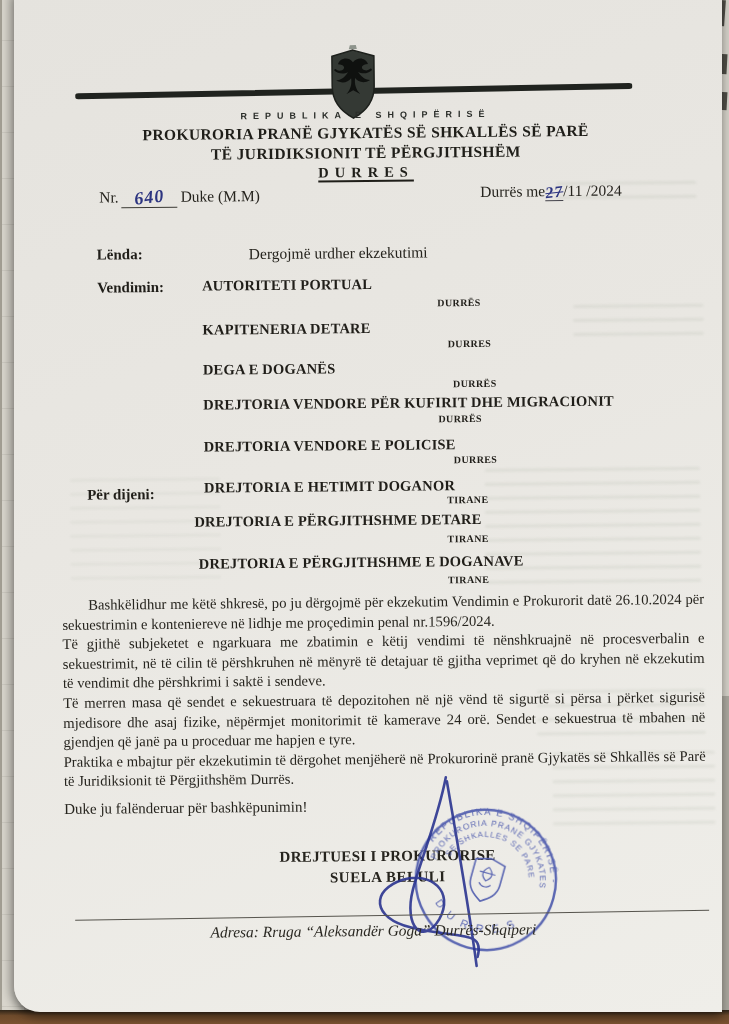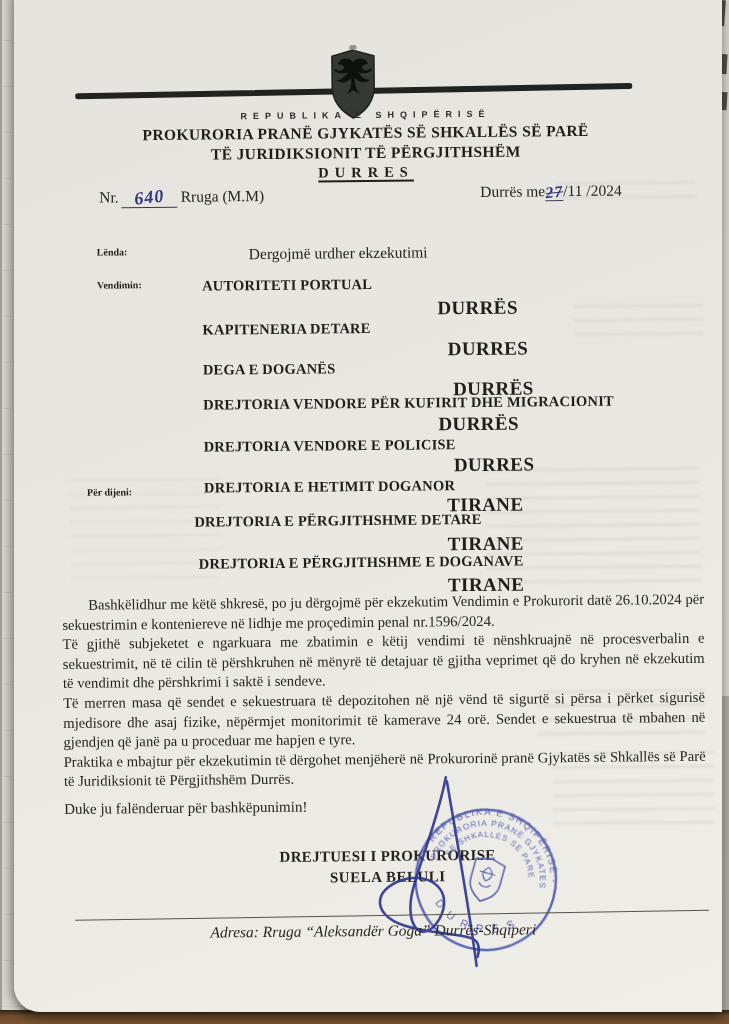--- a/index.html
+++ b/index.html
@@ -51,23 +51,23 @@
   
   .nr-row{left:87px;top:192px;font-size:15.5px;}
   .hand-line{display:inline-block;width:56px;text-align:center;border-bottom:1.4px solid #3b3a34;margin:0 3px;}
   .hand{font-style:italic;font-weight:bold;color:#2c3480;font-size:18px;letter-spacing:1px;
     display:inline-block;transform:rotate(-6deg) translateY(1px);}
   .date-row{left:468px;top:192px;font-size:15.5px;}
   .hand-day{display:inline-block;border-bottom:1.2px solid #43424a;}
   .hand-day .hand{font-size:16px;text-decoration:line-through;text-decoration-thickness:1px;}
 
   
-  .lbl{font-weight:bold;font-size:10px;color:#201e19;}
+  .lbl{font-weight:bold;font-size:15px;color:#201e19;}
   .addr-name{font-weight:bold;font-size:14.5px;letter-spacing:.2px;color:#201e19;white-space:nowrap;}
-  .addr-city{font-weight:bold;font-size:19px;letter-spacing:.4px;color:#201e19;}
+  .addr-city{font-weight:bold;font-size:10px;letter-spacing:.4px;color:#201e19;}
   .subject-value{font-size:15.5px;}
 
   
   .body-text{left:46px;top:601px;width:642px;text-align:justify;font-size:14.7px;line-height:19.6px;color:#27251f;}
   .body-text p{margin:0;}
   .body-text p.first{text-indent:26px;}
   .closing{left:46px;top:806px;font-size:15px;}
 
   
   .sig-title{left:214px;top:856px;width:310px;text-align:center;font-weight:bold;font-size:15px;letter-spacing:.3px;}
@@ -114,21 +114,21 @@
       <svg class="abs emblem" viewBox="0 0 46 76">
         <path d="M20 1 h6 l1 4 h-8 z" fill="#8e948c"></path>
         <path d="M23 6 L44 12 V42 C44 58 34 68 23 74 C12 68 2 58 2 42 V12 Z" fill="#343934" stroke="#1d201c" stroke-width="1.5"></path>
         <path fill="#0f110f" d="M23 18 C18 12 10 14 8 20 C14 20 16 24 12 26 C6 28 6 22 4 26 C8 30 14 30 18 28 C14 34 10 36 6 36 C12 40 18 38 21 34 C22 40 20 46 16 50 L23 46 L30 50 C26 46 24 40 25 34 C28 38 34 40 40 36 C36 36 32 34 28 28 C32 30 38 30 42 26 C40 22 40 28 34 26 C30 24 32 20 38 20 C36 14 28 12 23 18 Z"></path>
       </svg>
       <div class="abs republic">REPUBLIKA E SHQIPËRISË</div>
       <div class="abs org1">PROKURORIA PRANË GJYKATËS SË SHKALLËS SË PARË</div>
       <div class="abs org2">TË JURIDIKSIONIT TË PËRGJITHSHËM</div>
       <div class="abs city-head"><span>DURRES</span></div>
 
-      <div class="abs nr-row"><span>Nr.</span><span class="hand-line"><span class="hand">640</span></span><span>Rruga (M.M)</span></div>
+      <div class="abs nr-row"><span>Nr.</span><span class="hand-line"><span class="hand">640</span></span><span>Duke (M.M)</span></div>
       <div class="abs date-row"><span>Durrës  me</span><span class="hand-day"><span class="hand">27</span></span><span>/11 /2024</span></div>
 
       <div class="abs lbl" style="left:84px;top:252px;">Lënda:</div>
       <div class="abs subject-value" style="left:236px;top:252px;">Dergojmë urdher ekzekutimi</div>
 
       <div class="abs lbl" style="left:84px;top:285px;">Vendimin:</div>
 
       <div class="abs addr-name" style="left:189px;top:284px;">AUTORITETI PORTUAL</div>
       <div class="abs addr-city" style="left:424px;top:306px;">DURRËS</div>
 

